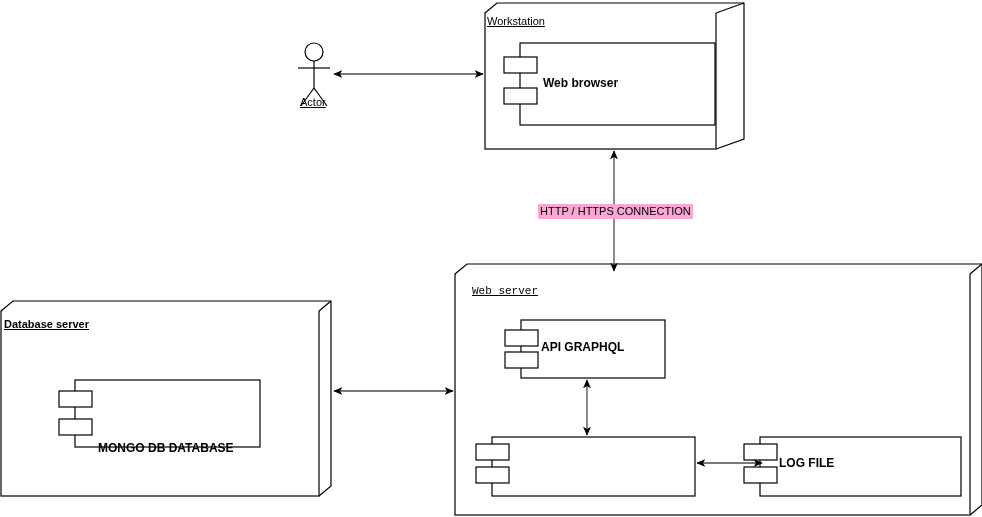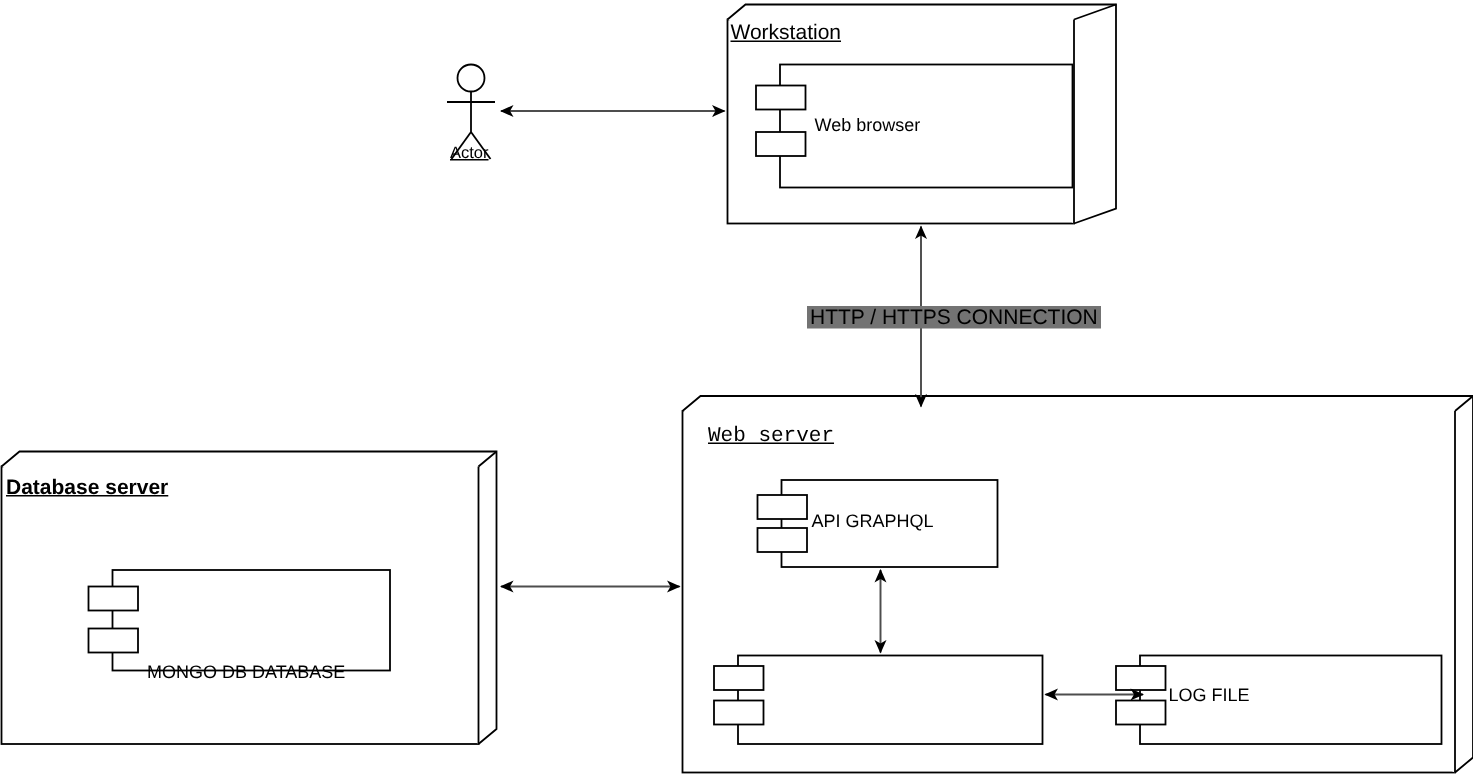--- a/index.html
+++ b/index.html
@@ -20,39 +20,40 @@
   }
   #canvas svg.layer {
     position: absolute;
     left: 0;
     top: 0;
     width: 982px;
     height: 517px;
   }
   .node-label {
     position: absolute;
-    font-size: 14px;
+    font-size: 11px;
     line-height: 13px;
     text-decoration: underline;
     white-space: nowrap;
     color: #000;
   }
   .comp-label {
     position: absolute;
     font-size: 12px;
     line-height: 14px;
     white-space: nowrap;
     color: #000;
+    font-weight: bold;
   }
   .edge-label {
     position: absolute;
-    font-size: 14px;
+    font-size: 11px;
     line-height: 13px;
     white-space: nowrap;
-    background: #737373;
+    background: #f9a8d4;
     padding: 1px 2px;
     color: #000;
   }
   .actor-label {
     position: absolute;
     font-size: 11px;
     line-height: 13px;
     white-space: nowrap;
     color: #000;
   }

